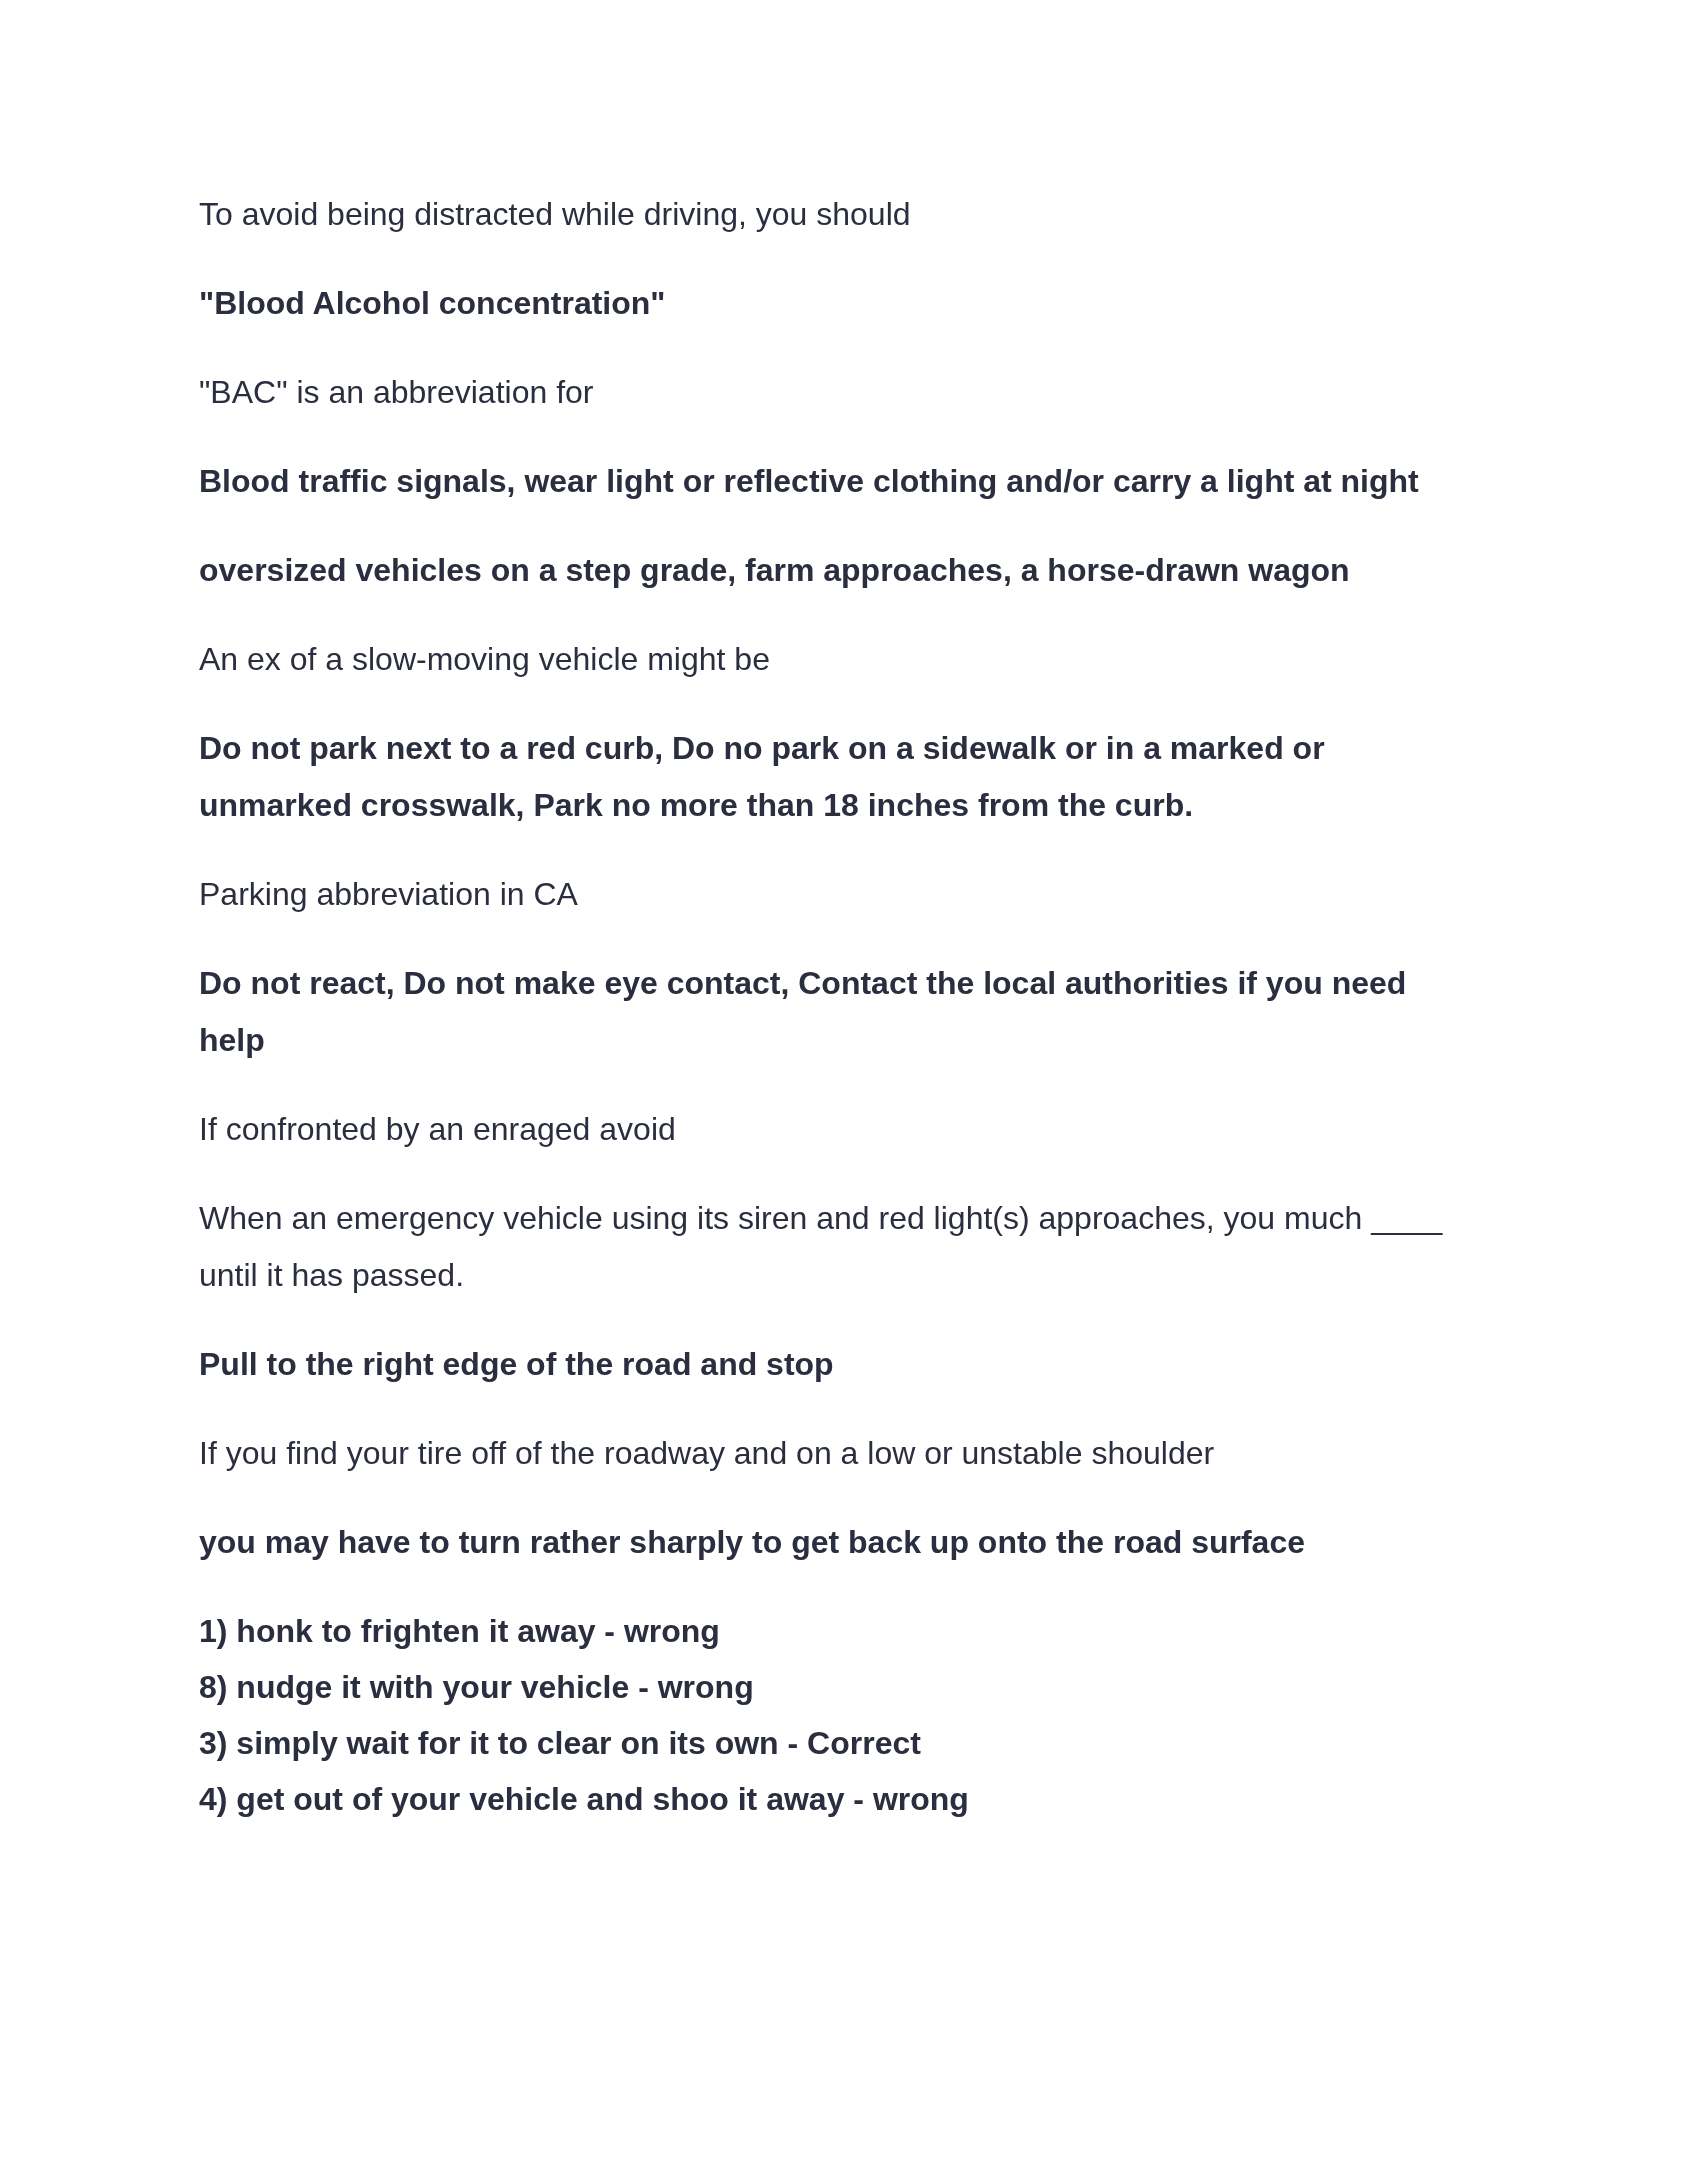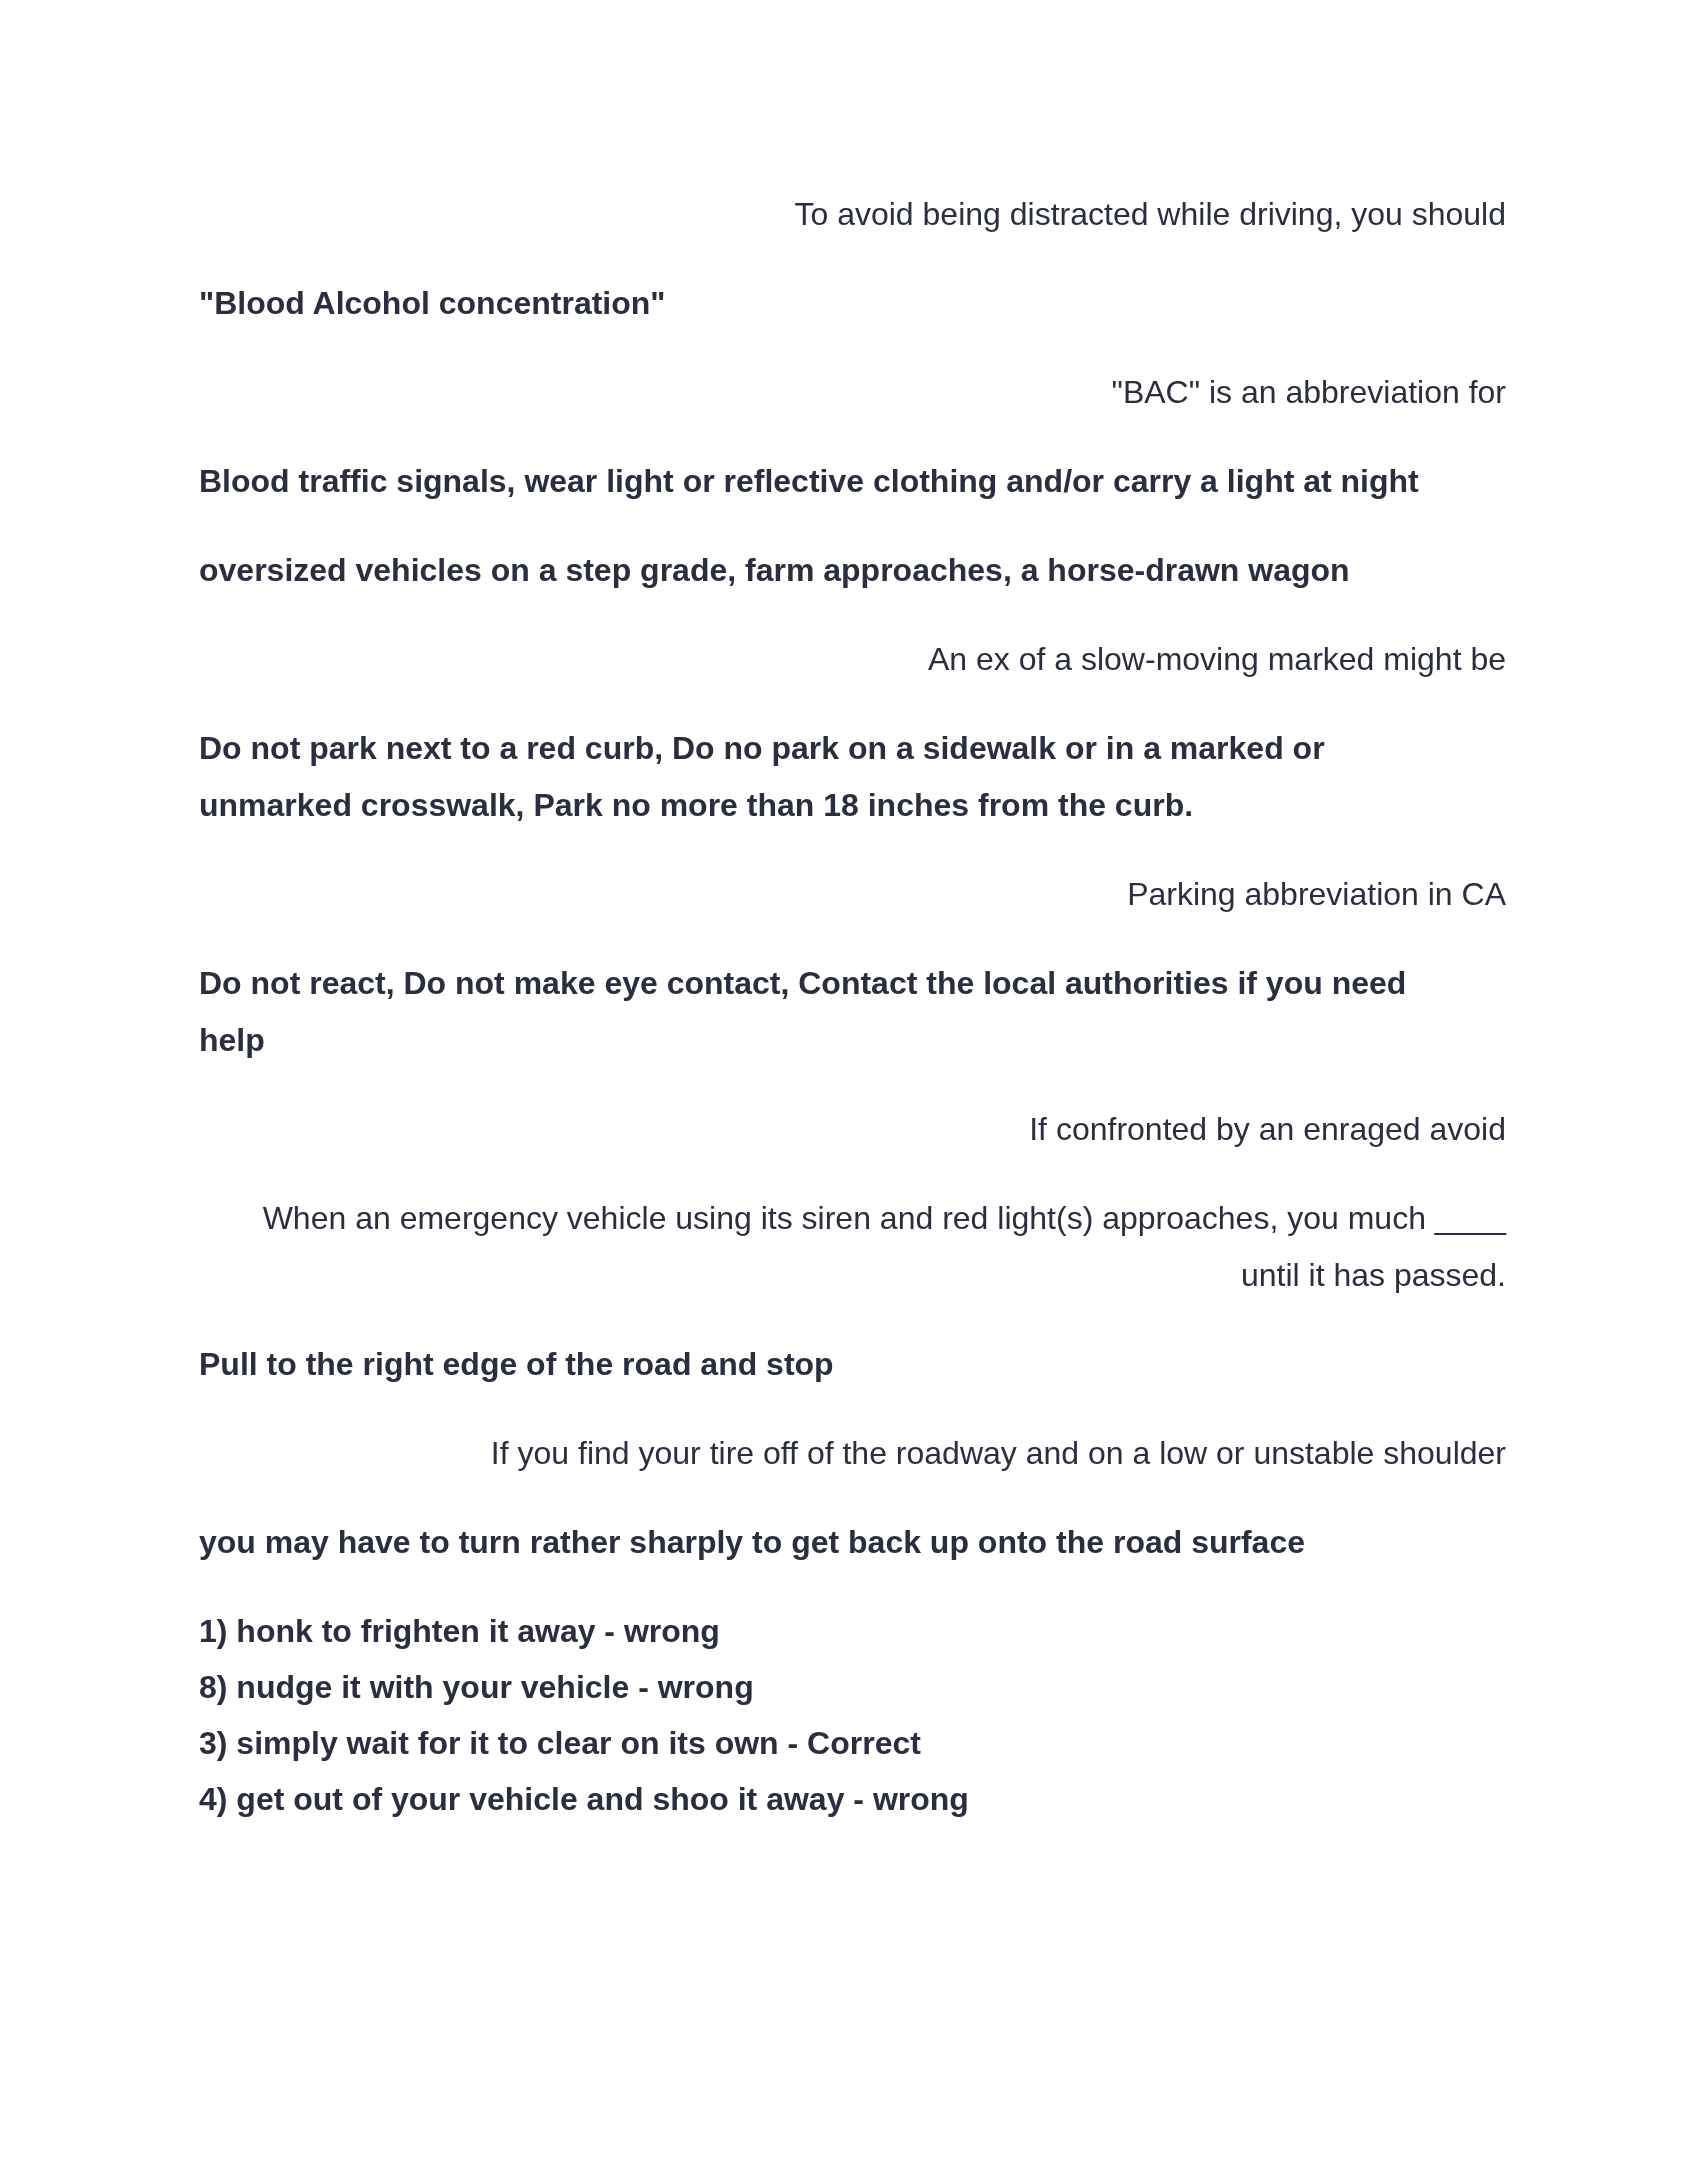--- a/index.html
+++ b/index.html
@@ -25,21 +25,20 @@
     margin: 0 0 32px 0;
     font-size: 32px;
     line-height: 57px;
     white-space: nowrap;
   }
   .para.term {
     font-weight: 700;
   }
   .para.definition {
     font-weight: 400;
-    text-align: right;
   }
   .line {
     display: block;
     height: 57px;
   }
   .options .line {
     height: 56px;
     line-height: 56px;
   }
 </style>
@@ -60,21 +59,21 @@
   </p>
 
   <p class="para term">
     <span class="line">Blood traffic signals, wear light or reflective clothing and/or carry a light at night</span>
   </p>
 
   <p class="para term">
     <span class="line">oversized vehicles on a step grade, farm approaches, a horse-drawn wagon</span>
   </p>
   <p class="para definition">
-    <span class="line">An ex of a slow-moving marked might be</span>
+    <span class="line">An ex of a slow-moving vehicle might be</span>
   </p>
 
   <p class="para term">
     <span class="line">Do not park next to a red curb, Do no park on a sidewalk or in a marked or</span>
     <span class="line">unmarked crosswalk, Park no more than 18 inches from the curb.</span>
   </p>
   <p class="para definition">
     <span class="line">Parking abbreviation in CA</span>
   </p>
 

